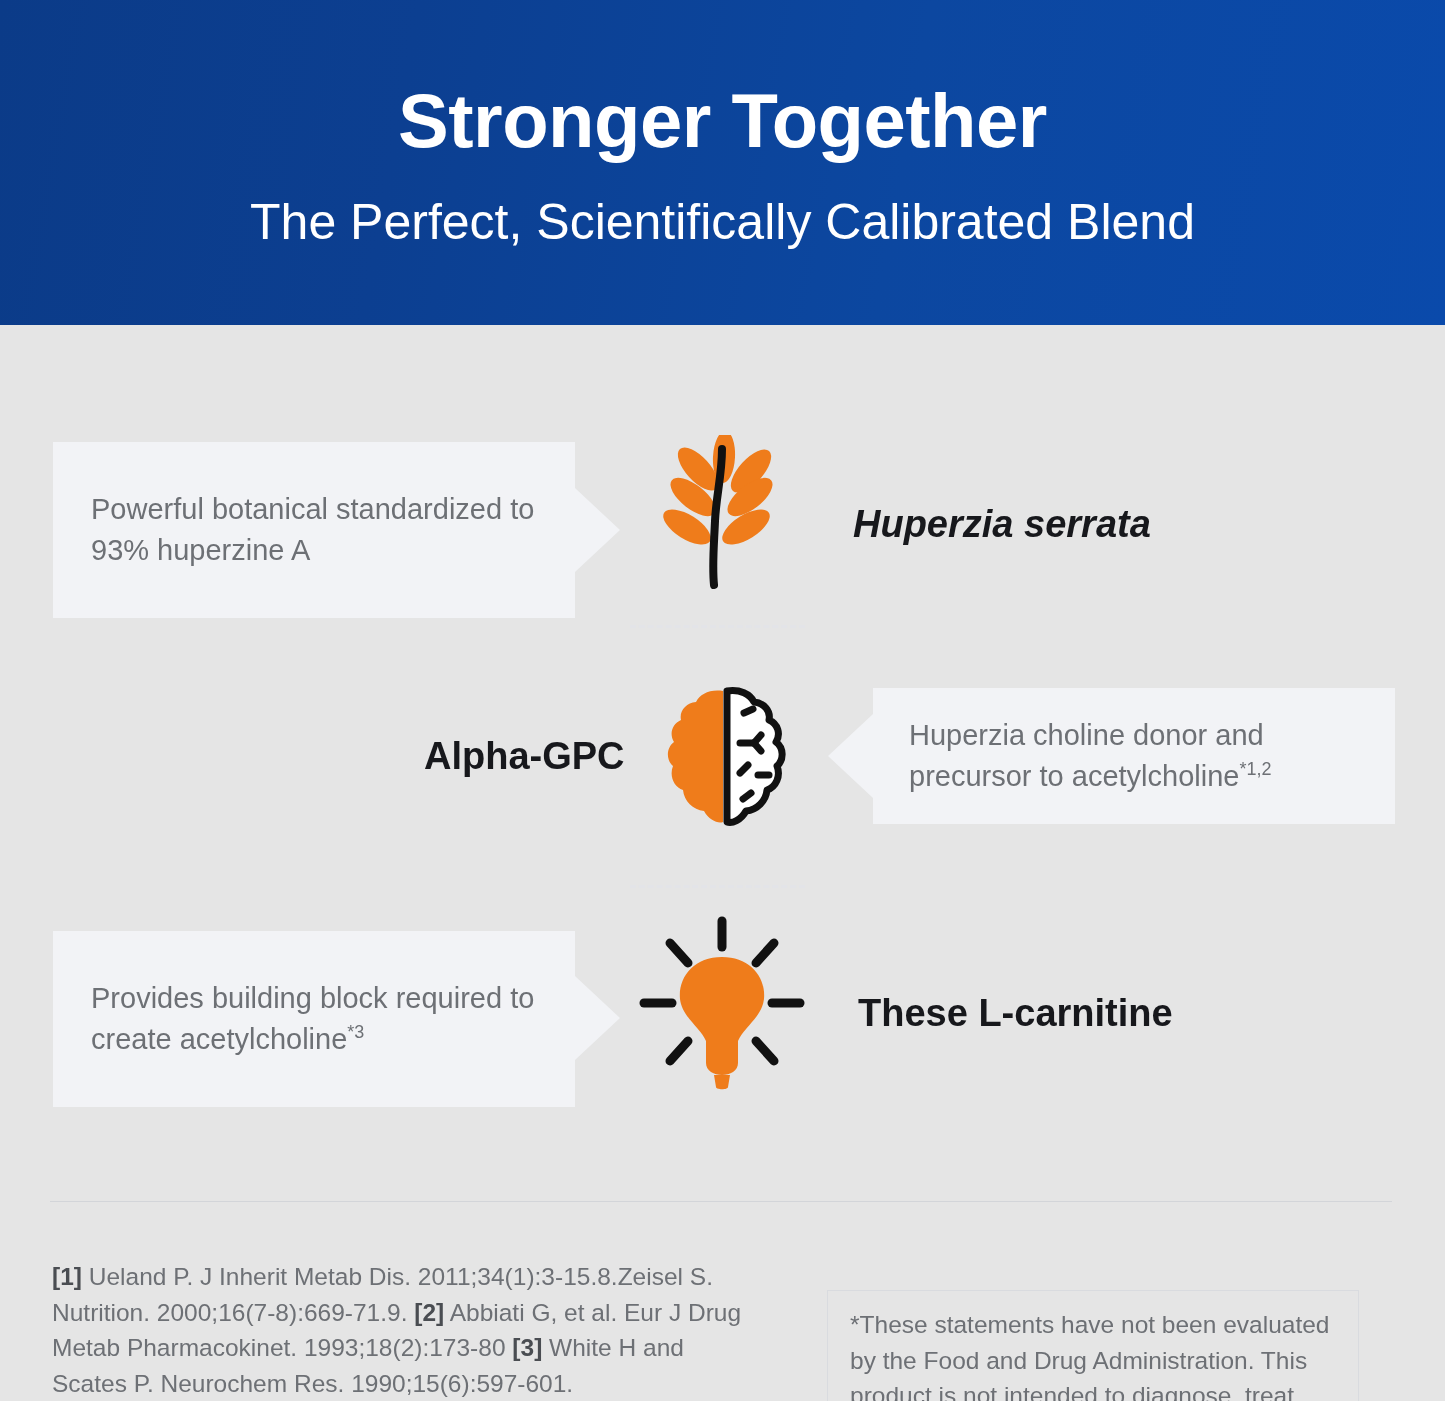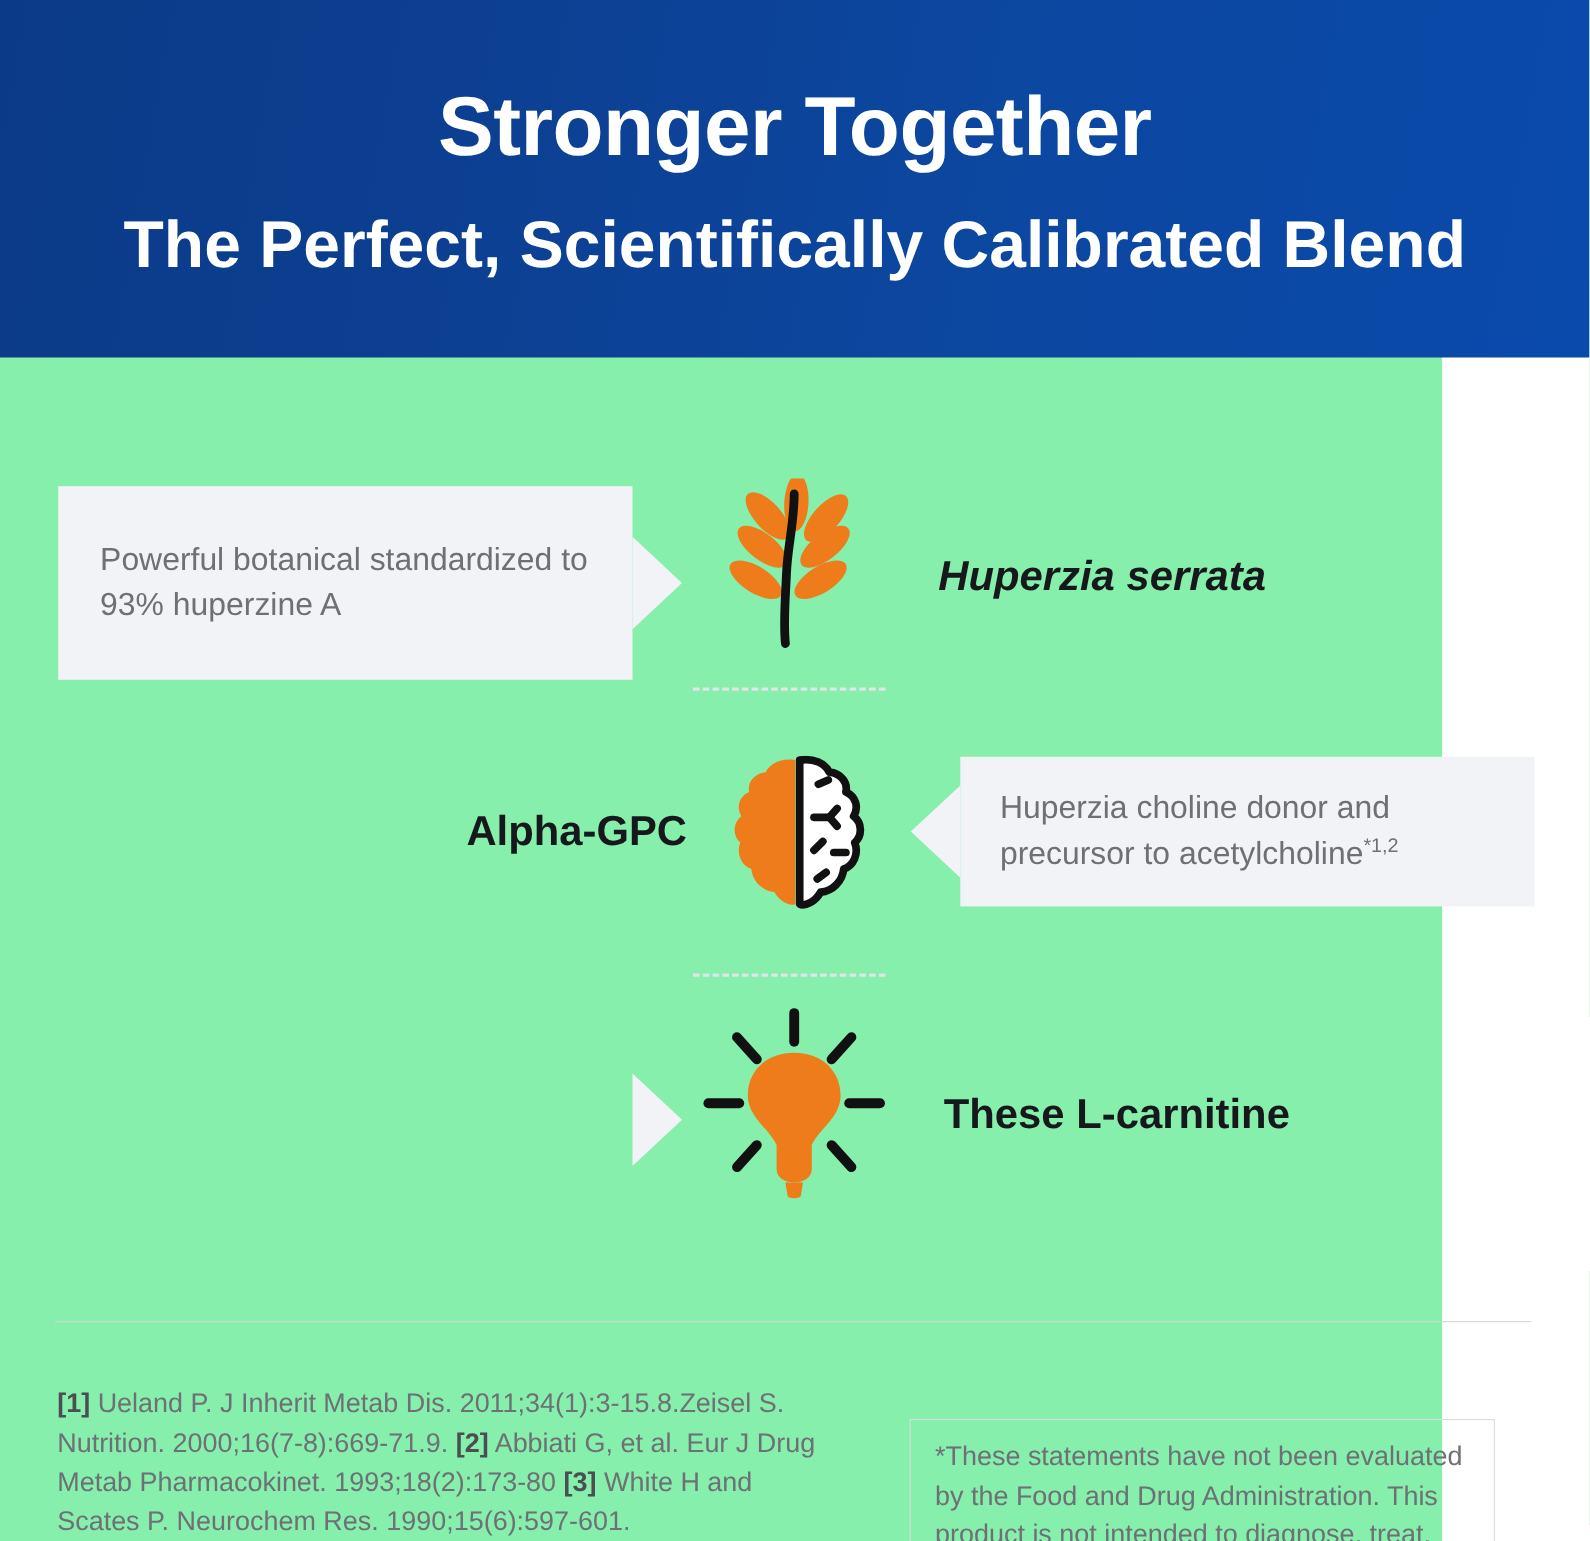--- a/index.html
+++ b/index.html
@@ -7,23 +7,23 @@
   html, body {
     width: 1445px;
     height: 1401px;
     background: #ffffff;
     font-family: "Liberation Sans", sans-serif;
     overflow: hidden;
   }
 
   .page {
     position: relative;
-    width: 1311px;
+    width: 1445px;
     height: 1401px;
-    background: #86efac;
+    background: #e5e5e5;
   }
 
   
   .header {
     position: absolute;
     left: 0;
     top: 0;
     width: 1445px;
     height: 325px;
     background: linear-gradient(100deg, #0b3b88 0%, #0c3f91 28%, #0c47a0 62%, #0a4aab 100%);
@@ -37,22 +37,22 @@
     color: #ffffff;
     font-size: 76px;
     font-weight: 700;
     letter-spacing: -0.5px;
     line-height: 1.0;
     margin-top: 8px;
   }
 
   .header-subtitle {
     color: #ffffff;
-    font-size: 60px;
-    font-weight: 700;
+    font-size: 50px;
+    font-weight: 400;
     letter-spacing: 0px;
     line-height: 1.1;
     margin-top: 36px;
   }
 
   
   .content {
     position: absolute;
     left: 0;
     top: 325px;
@@ -263,20 +263,23 @@
       </svg>
     </div>
 
     <div class="arrow-left" id="arrow-2"></div>
     <div class="callout" id="callout-2">
       <span class="ctext"><span>Huperzia choline donor and precursor to acetylcholine</span><span class="sup">*1,2</span></span>
     </div>
 
     <div class="dashed-divider" id="divider-2"></div>
 
+    <div class="callout" id="callout-3">
+      <span class="ctext"><span>Provides building block required to create acetylcholine</span><span class="sup">*3</span></span>
+    </div>
     <div class="arrow-right" id="arrow-3"></div>
 
     <div class="icon-slot" id="icon-bulb">
       <svg viewBox="0 0 176 175" width="176" height="175" xmlns="http://www.w3.org/2000/svg">
 
         <g stroke="#111111" stroke-width="9" stroke-linecap="round">
           <line x1="88" y1="6" x2="88" y2="32"></line>
           <line x1="36" y1="28" x2="54" y2="48"></line>
           <line x1="140" y1="28" x2="122" y2="48"></line>
           <line x1="10" y1="88" x2="38" y2="88"></line>

